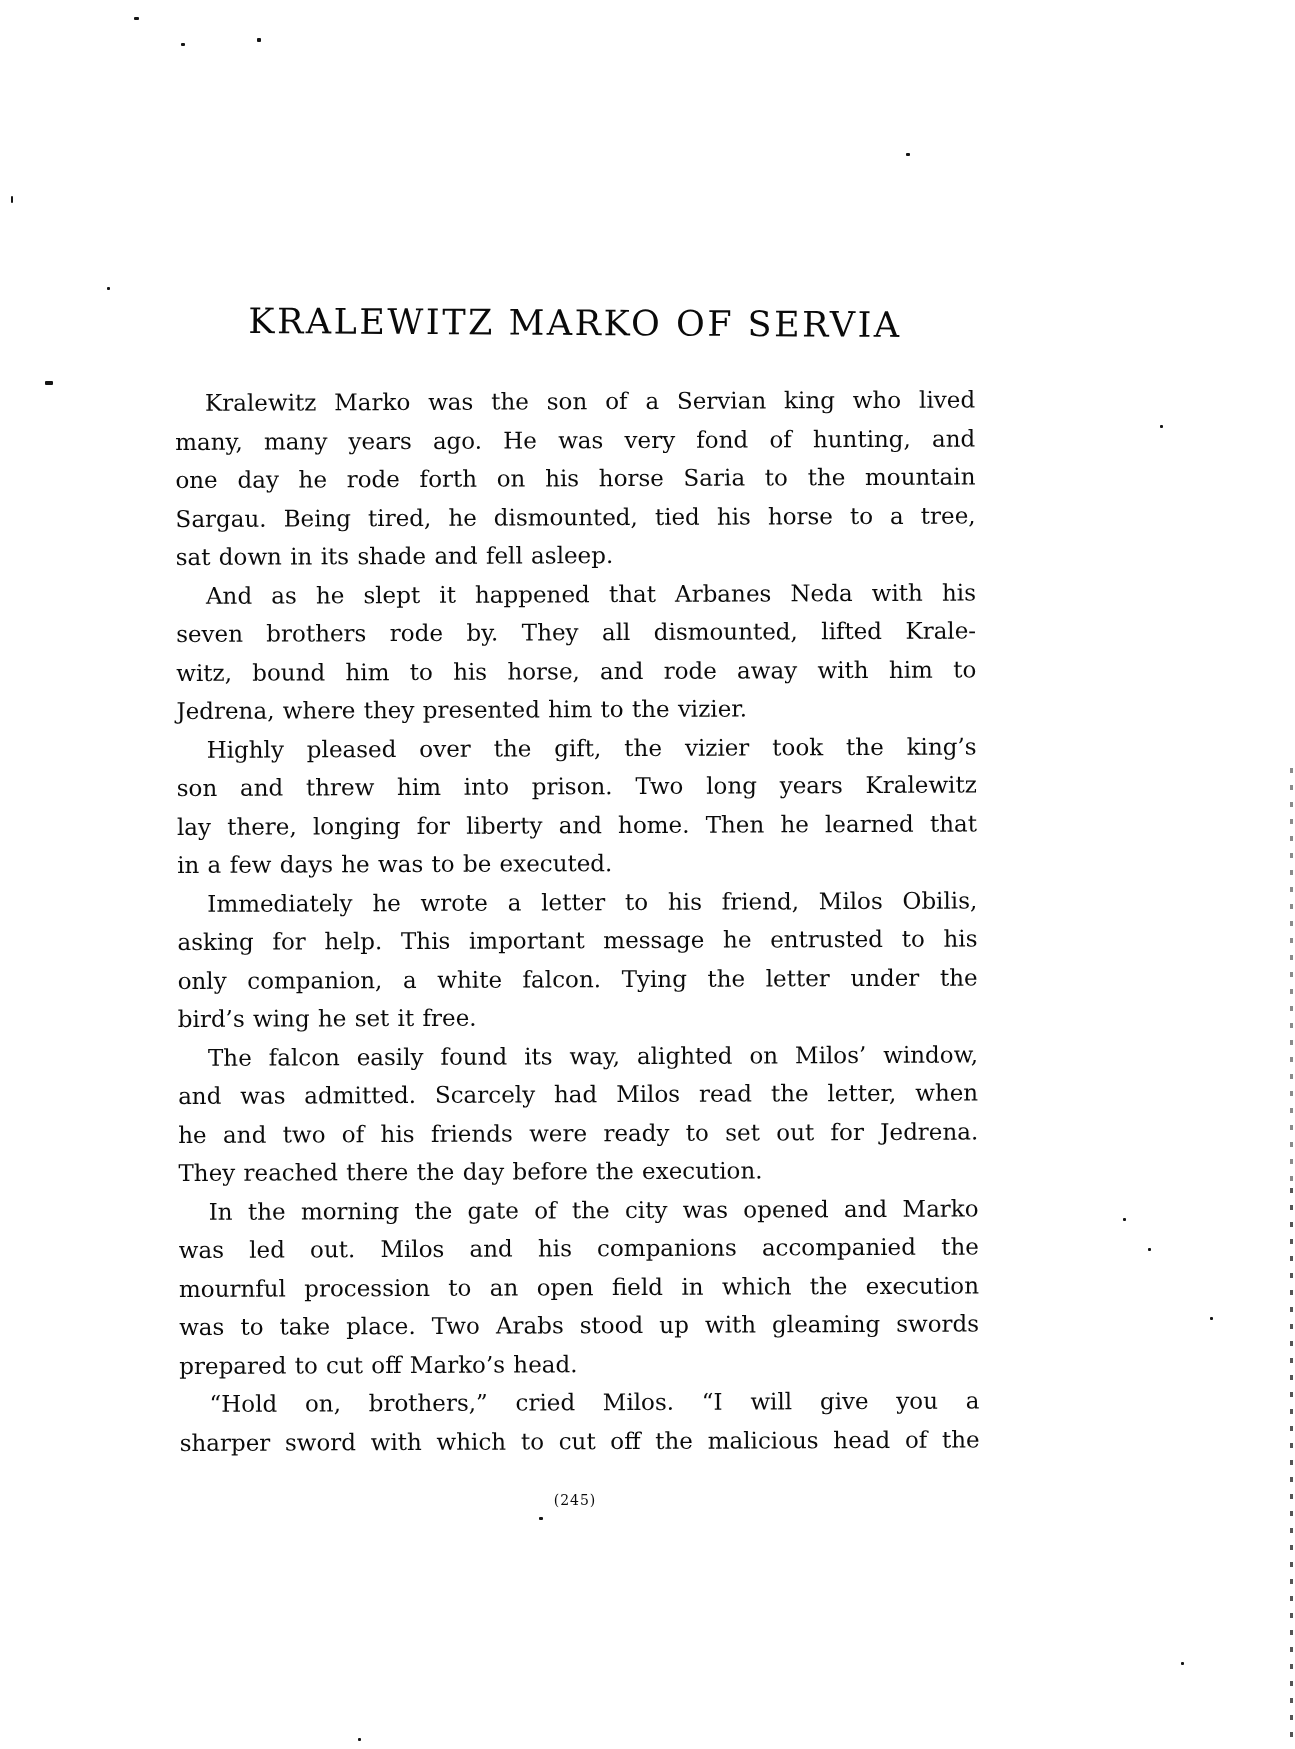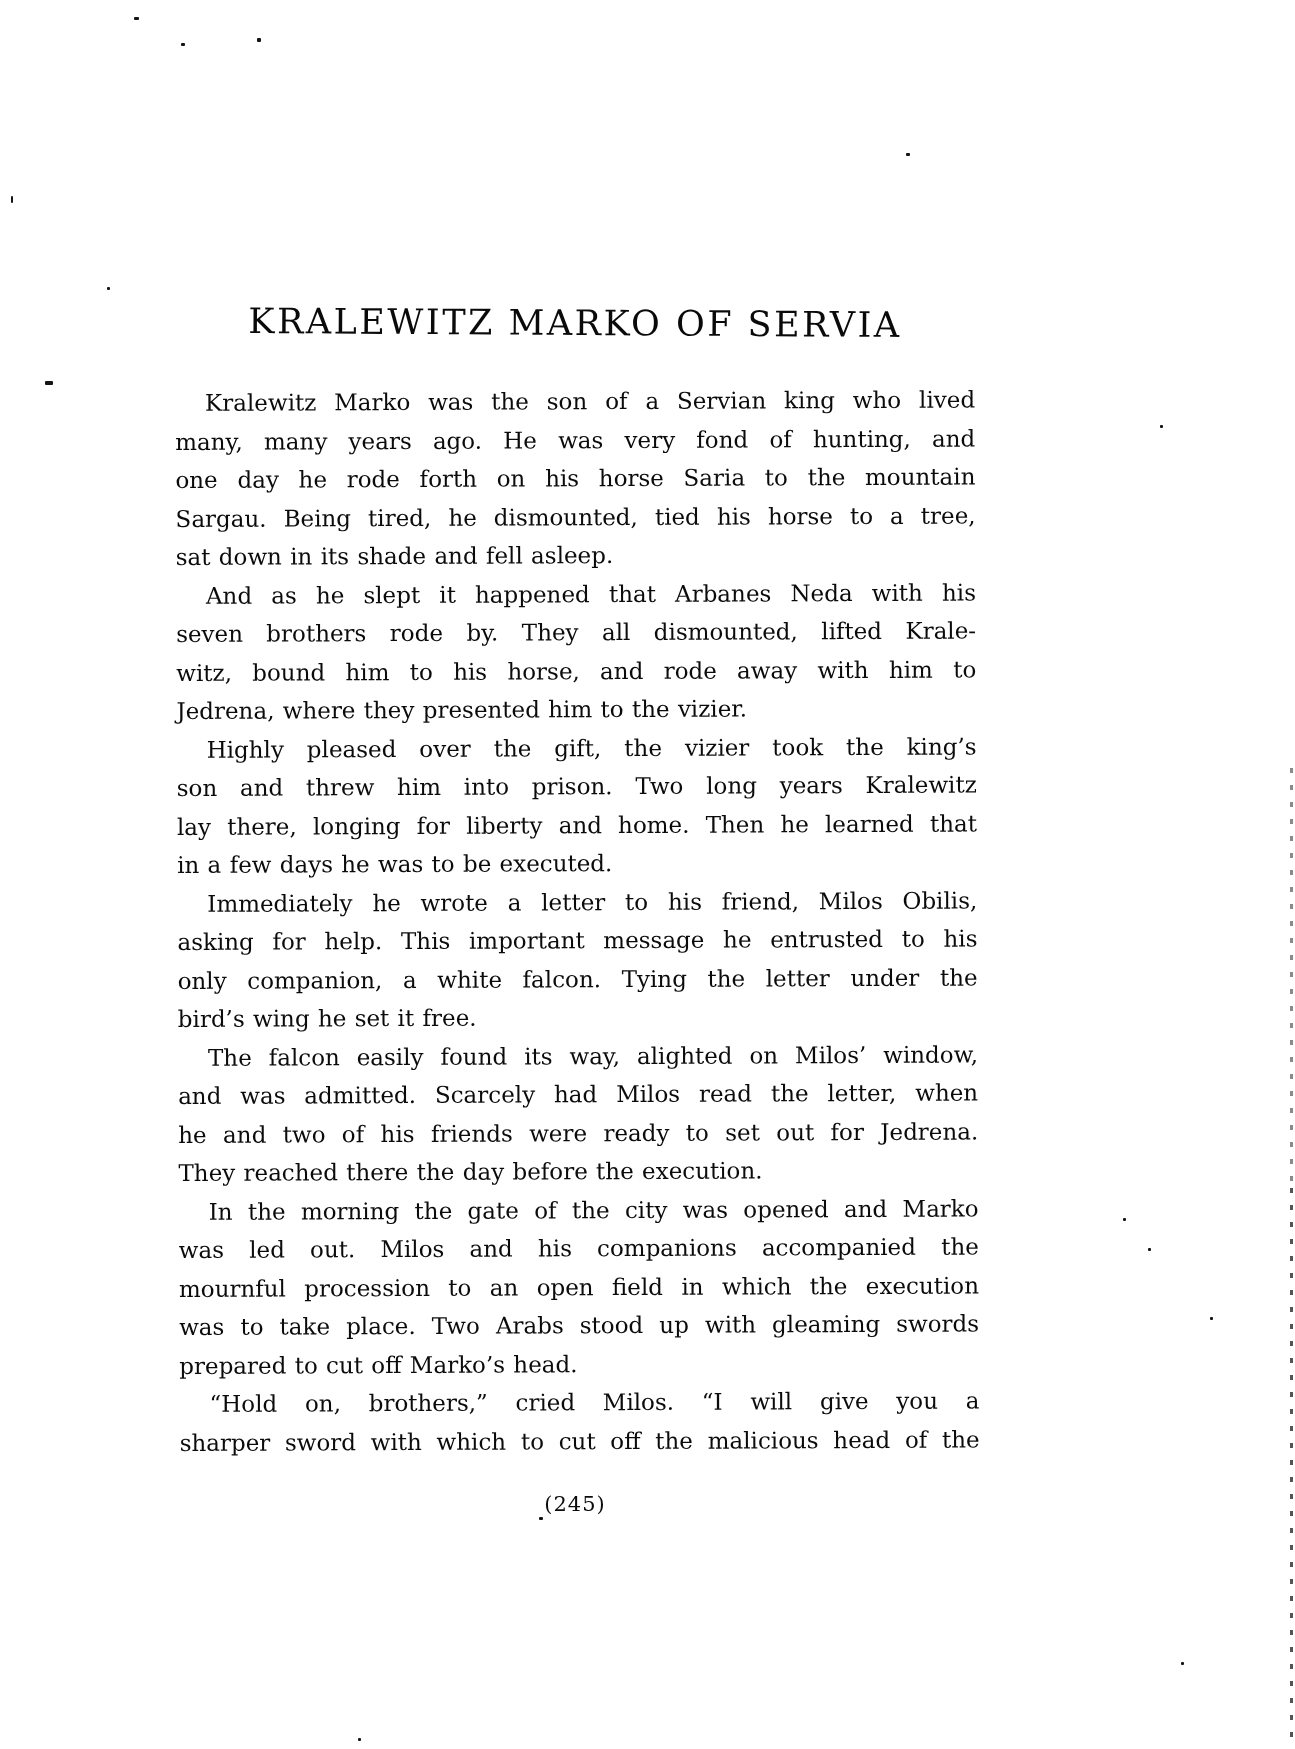--- a/index.html
+++ b/index.html
@@ -52,21 +52,21 @@
     word-spacing: 1px;
   }
   .line.first { text-indent: 30px; }
   .line.end { text-align-last: left; }
   .pagenum {
     position: absolute;
     top: 1492px;
     left: 175px;
     width: 800px;
     text-align: center;
-    font-size: 21px;
+    font-size: 14px;
     letter-spacing: 1px;
   }
   
   .speck {
     position: absolute;
     background: #151515;
     border-radius: 1px;
   }
   
   .edge-marks {

